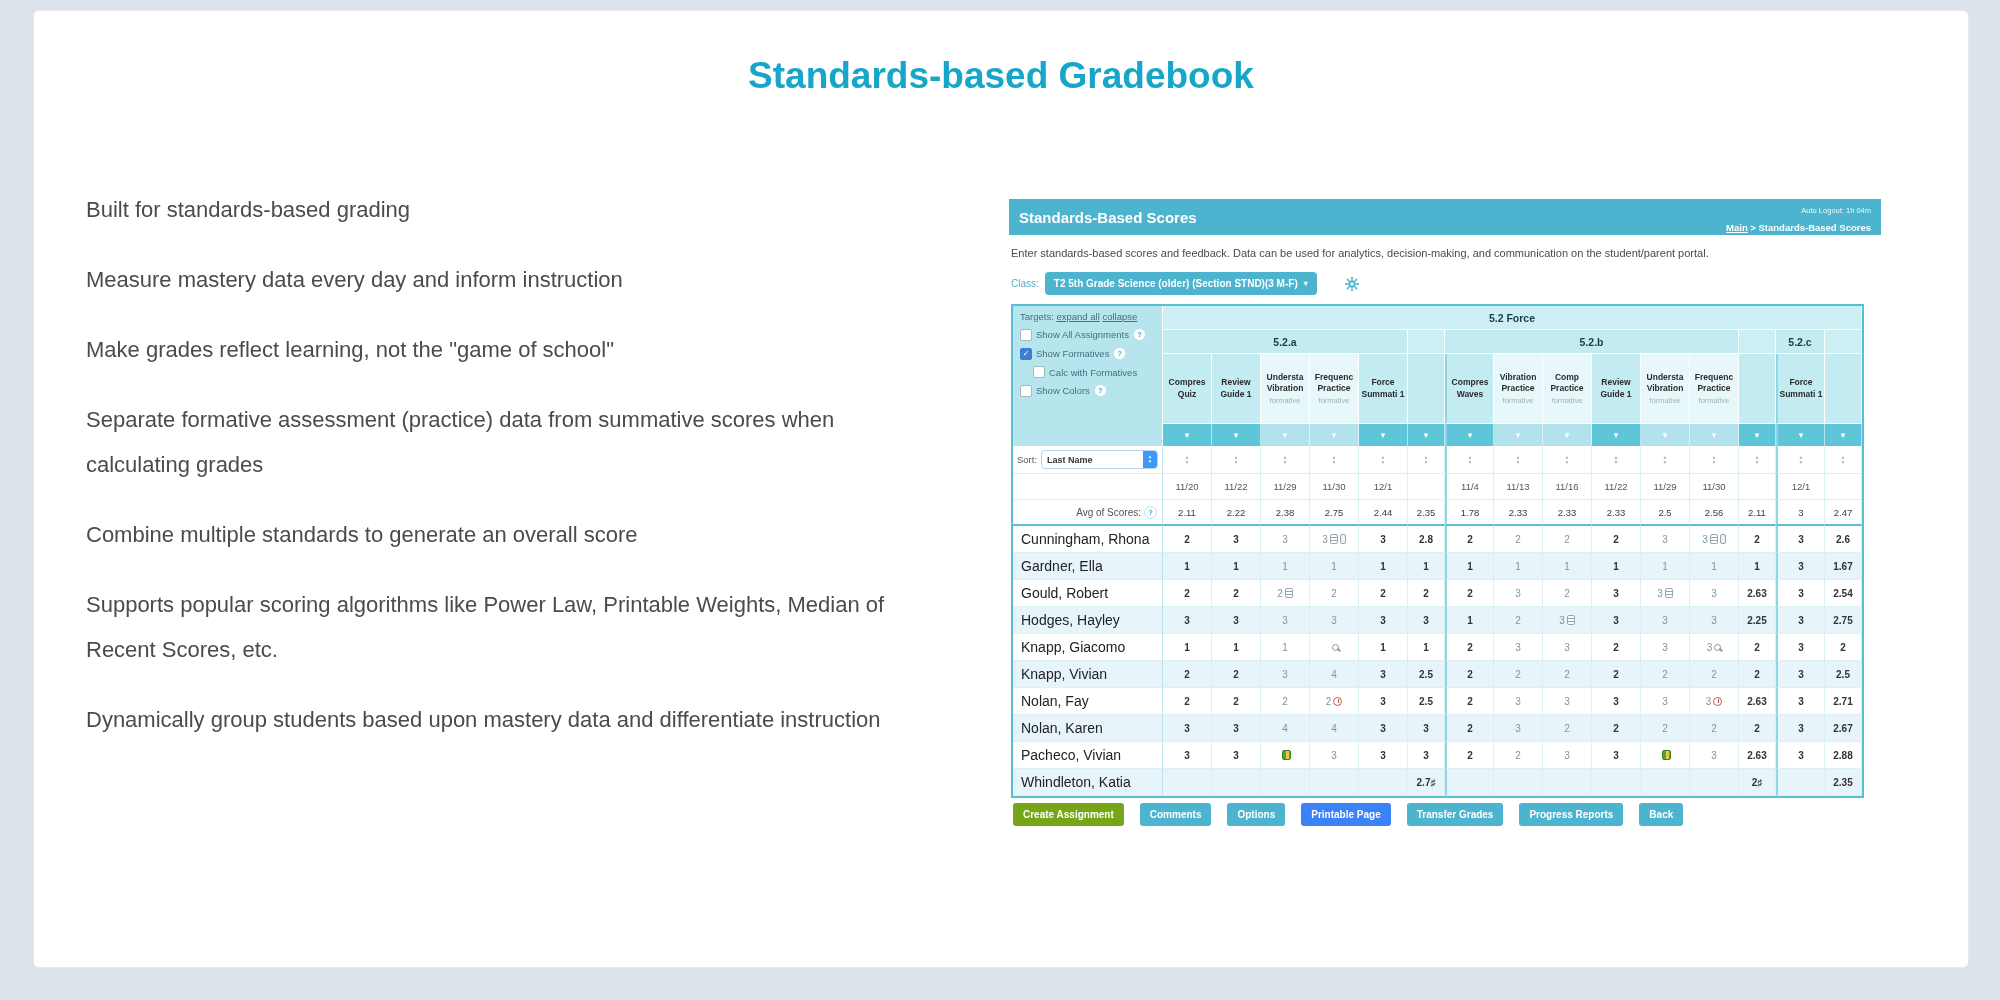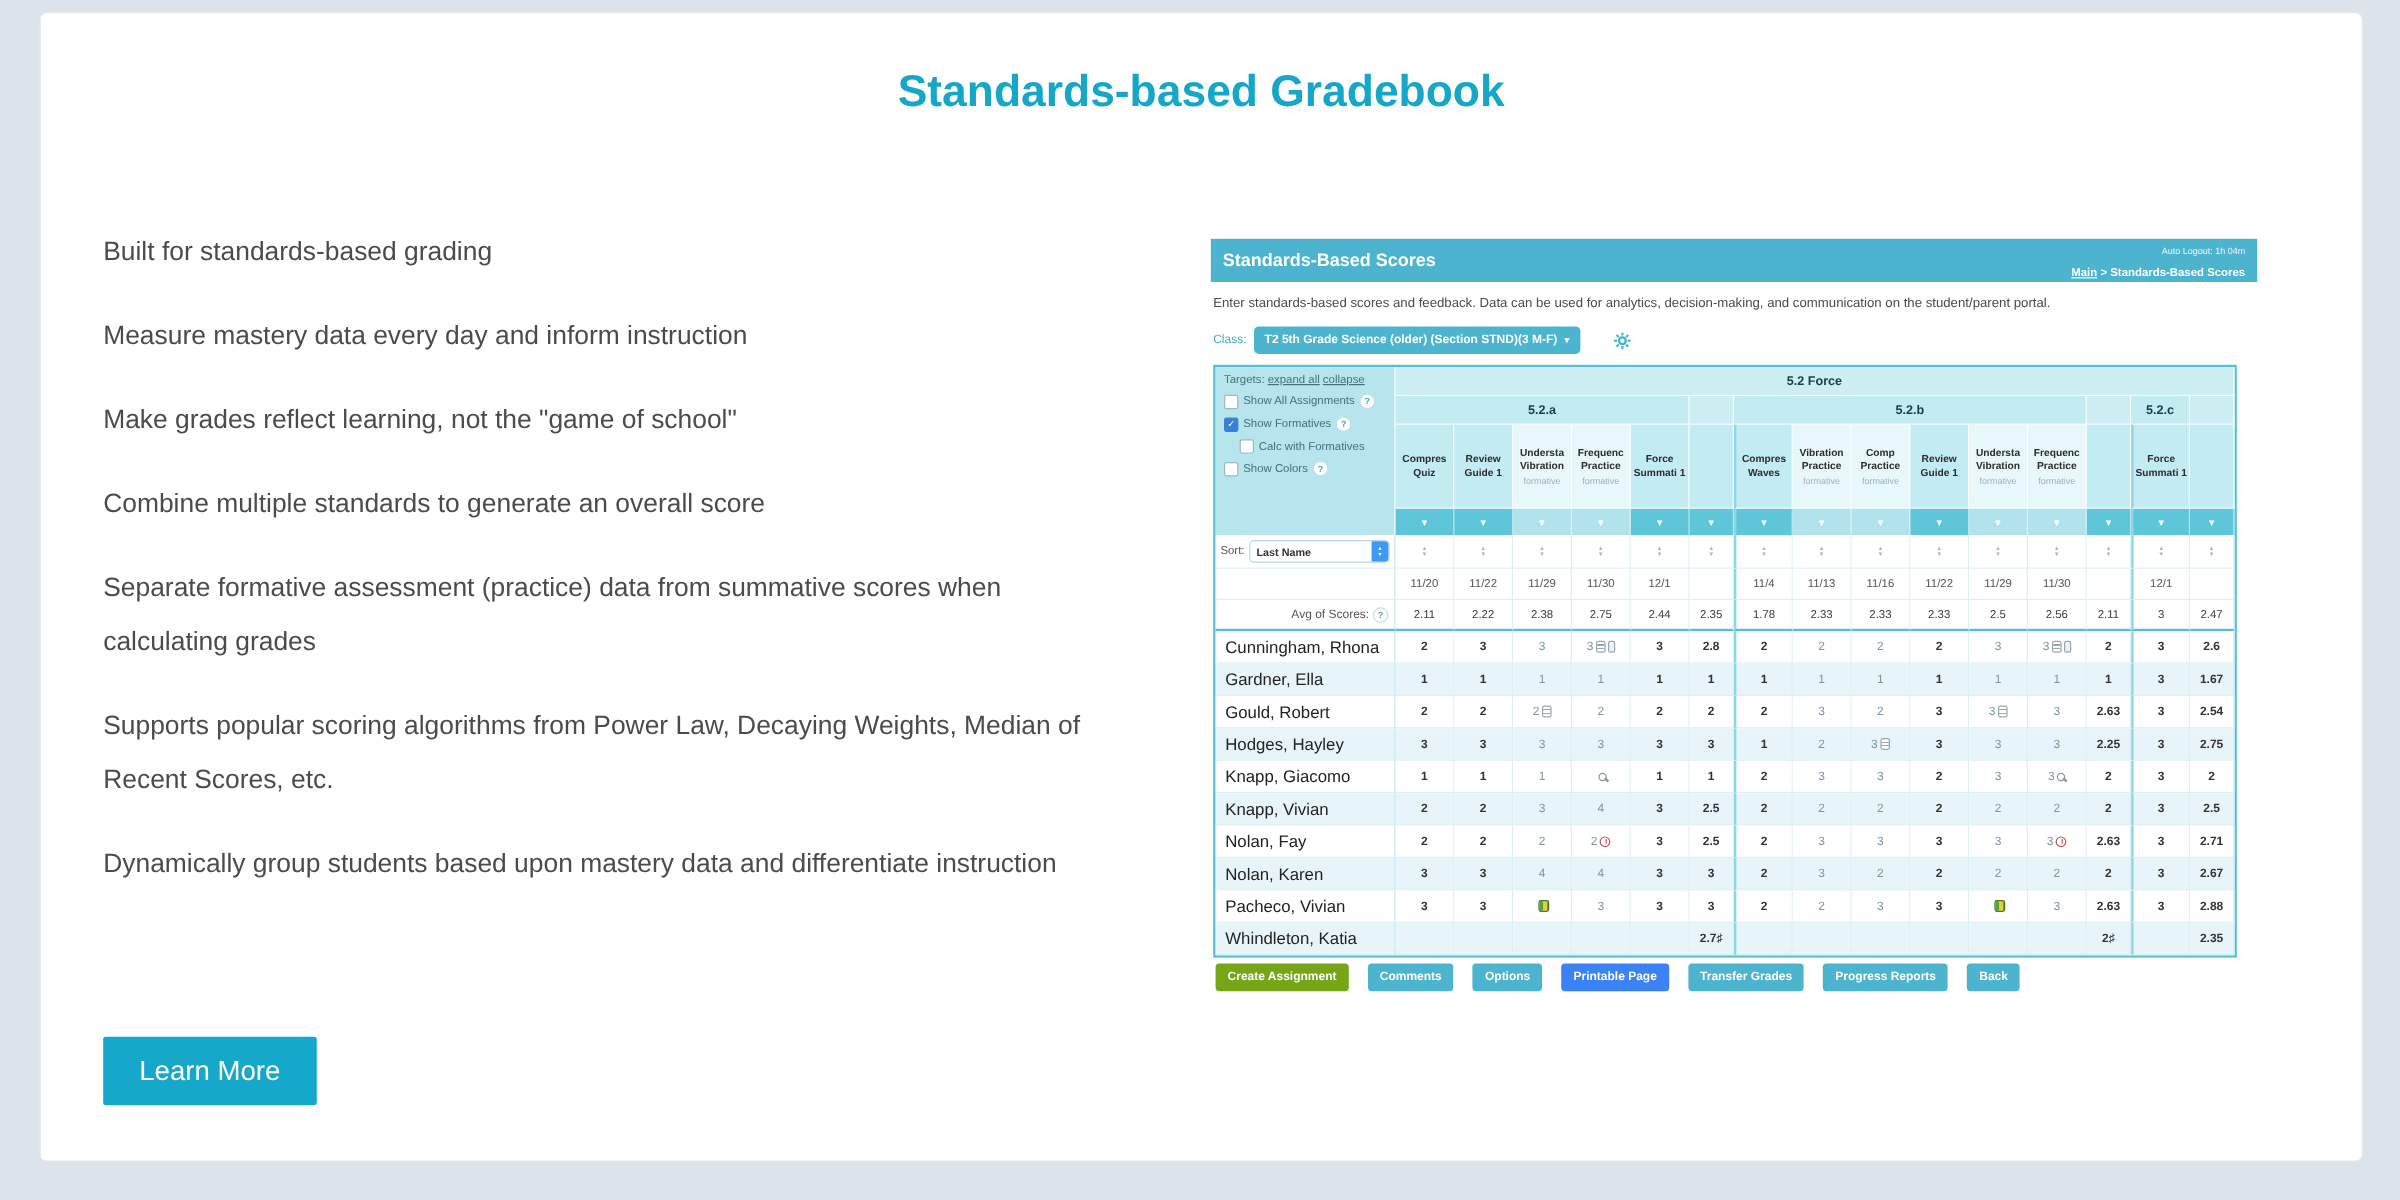--- a/index.html
+++ b/index.html
@@ -82,27 +82,26 @@
 
 <div class="page">
   <div class="card">
 
     <h1 class="main-title">Standards-based Gradebook</h1>
 
     <div class="features">
         <p>Built for standards-based grading</p>
         <p>Measure mastery data every day and inform instruction</p>
         <p>Make grades reflect learning, not the "game of school"</p>
+        <p>Separate formative assessment (practice) data from summative scores when calculating grades</p>
         <p>Combine multiple standards to generate an overall score</p>
-        <p>Separate formative assessment (practice) data from summative scores when calculating grades</p>
-        <p>Supports popular scoring algorithms from Power Law, Decaying Weights, Median of Recent Scores, etc.</p>
+        <p>Supports popular scoring algorithms like Power Law, Printable Weights, Median of Recent Scores, etc.</p>
         <p>Dynamically group students based upon mastery data and differentiate instruction</p>
       </div>
 
-    <button class="learn-more">Learn More</button>
 
     <div class="shot">
 
       <div class="shot-bar">
         <span class="shot-title">Standards-Based Scores</span>
         <span class="shot-right">
           <span class="auto-logout">Auto Logout: 1h 04m</span><br>
           <span class="crumb">
             <span class="crumb-link">Main</span>
             <span>&gt;</span>

